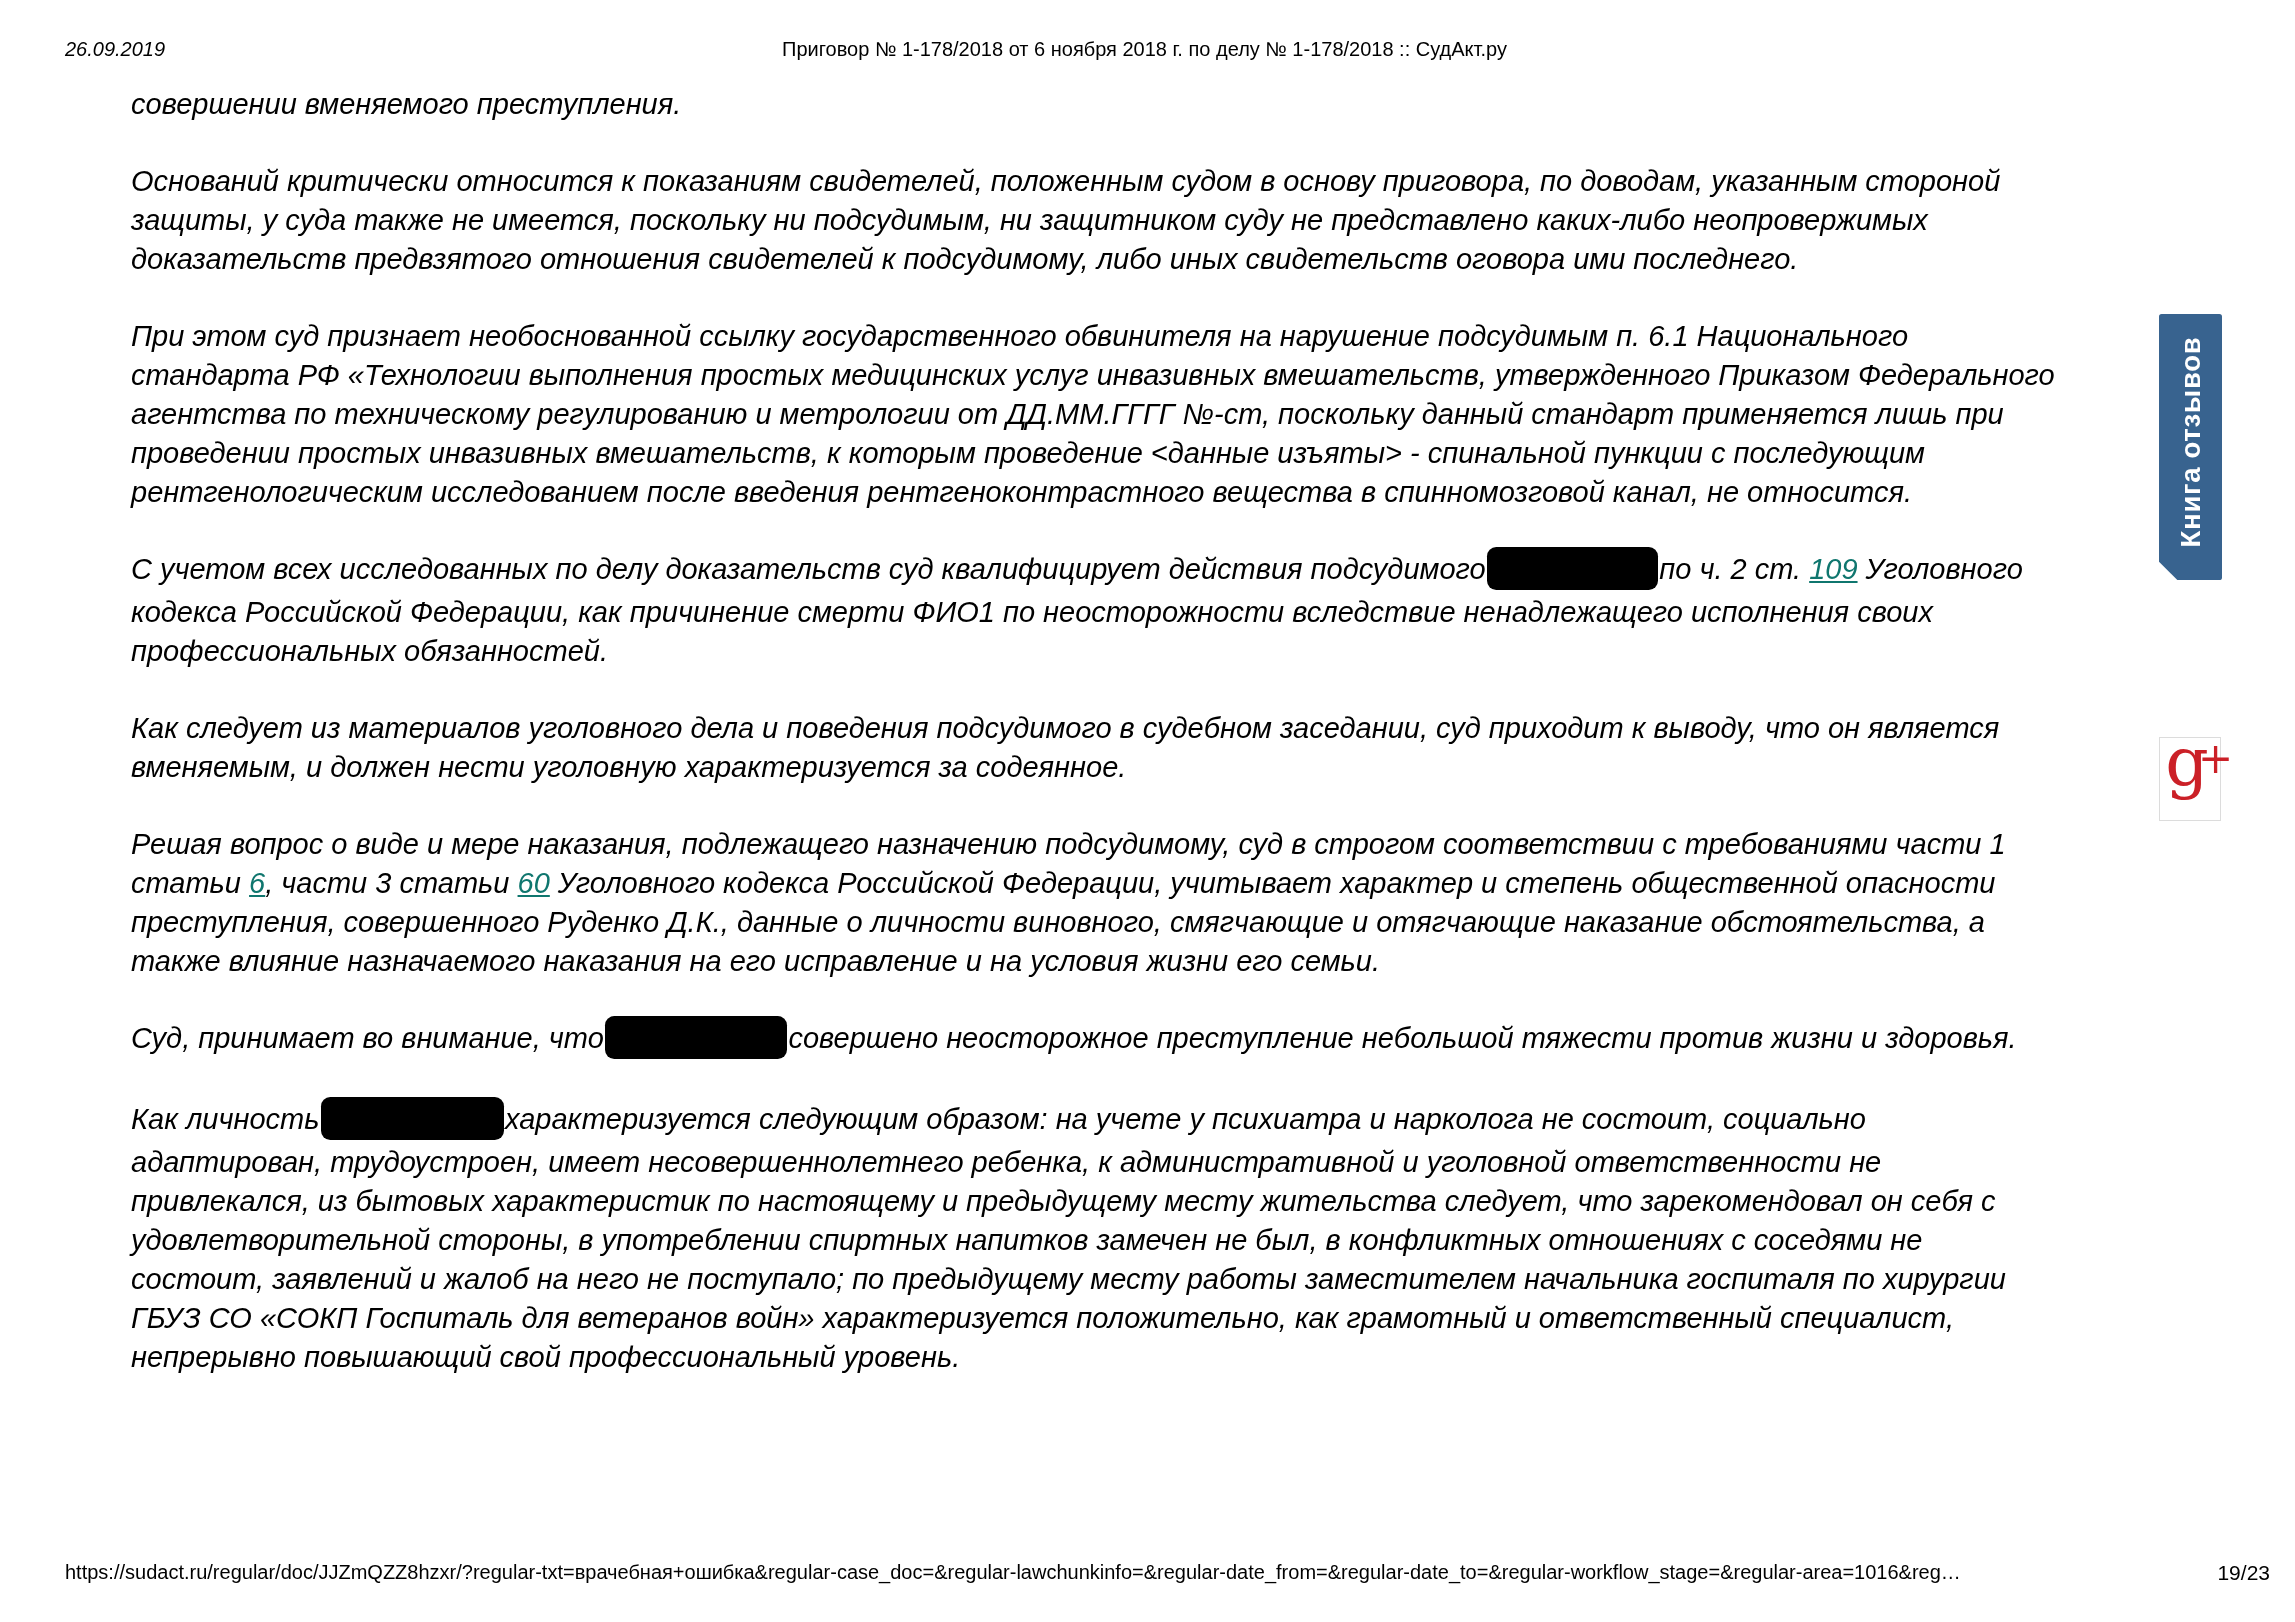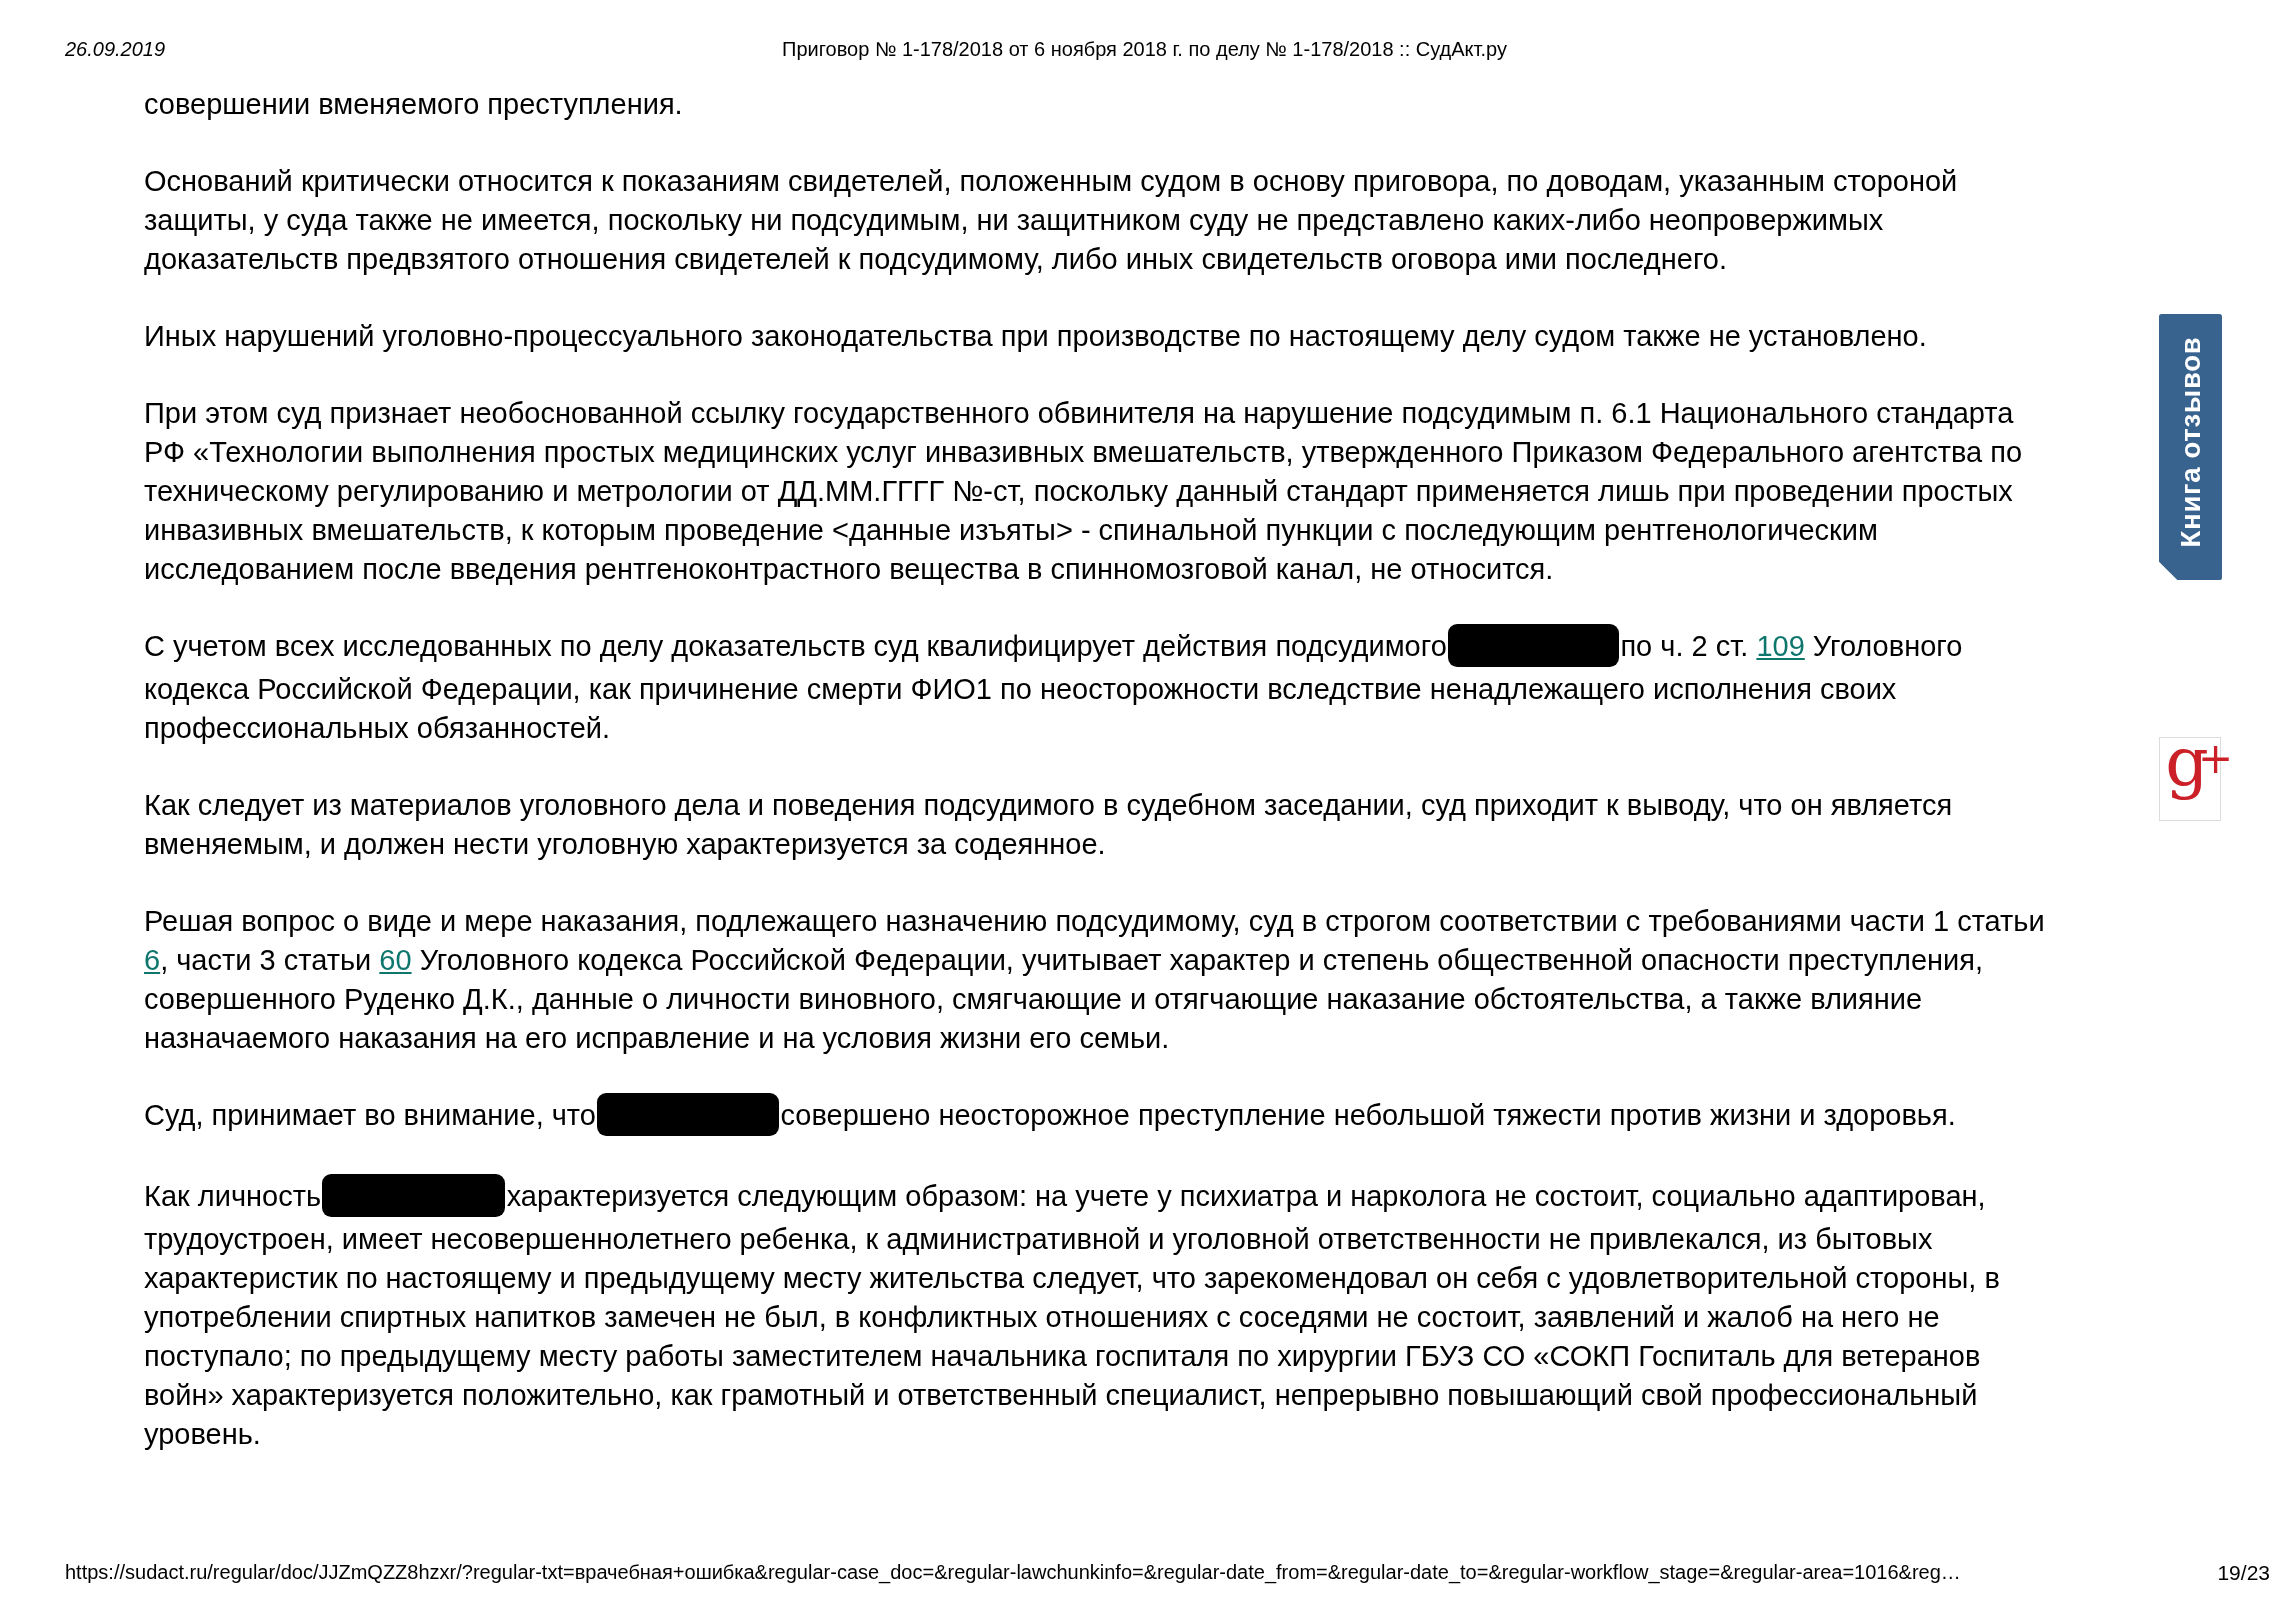--- a/index.html
+++ b/index.html
@@ -38,21 +38,22 @@
   
   .doc-body {
     position: absolute;
     left: 131px;
     top: 85px;
     width: 1927px;
     font-size: 29px;
     line-height: 39px;
   }
   .doc-body p {
-    margin: 0 0 38px 13px;
+    margin: 0 0 38px 0;
+    font-style: italic;
   }
   .redact {
     display: inline-block;
     vertical-align: middle;
     height: 43px;
     background: #000000;
     border-radius: 9.2px;
     position: relative;
     top: -2.6px;
     margin: 0 1.3px;
@@ -136,21 +137,20 @@
 </style>
 </head>
 <body>
 
 <div class="print-date">26.09.2019</div>
 <div class="print-title">Приговор № 1-178/2018 от 6 ноября 2018 г. по делу № 1-178/2018 :: СудАкт.ру</div>
 
 <div class="doc-body">
     <p><span>совершении вменяемого преступления.</span></p>
     <p><span>Оснований критически относится к показаниям свидетелей, положенным судом в основу приговора, по доводам, указанным стороной защиты, у суда также не имеется, поскольку ни подсудимым, ни защитником суду не представлено каких-либо неопровержимых доказательств предвзятого отношения свидетелей к подсудимому, либо иных свидетельств оговора ими последнего.</span></p>
-    <p><span>Иных нарушений уголовно-процессуального законодательства при производстве по настоящему делу судом также не установлено.</span></p>
     <p><span>При этом суд признает необоснованной ссылку государственного обвинителя на нарушение подсудимым п. 6.1 Национального стандарта РФ «Технологии выполнения простых медицинских услуг инвазивных вмешательств, утвержденного Приказом Федерального агентства по техническому регулированию и метрологии от ДД.ММ.ГГГГ №-ст, поскольку данный стандарт применяется лишь при проведении простых инвазивных вмешательств, к которым проведение &lt;данные изъяты&gt; - спинальной пункции с последующим рентгенологическим исследованием после введения рентгеноконтрастного вещества в спинномозговой канал, не относится.</span></p>
     <p><span>С учетом всех исследованных по делу доказательств суд квалифицирует действия подсудимого</span><span class="redact" style="width: 171px;"></span><span>по ч. 2 ст. </span><a class="law-link">109</a><span> Уголовного кодекса Российской Федерации, как причинение смерти ФИО1 по неосторожности вследствие ненадлежащего исполнения своих профессиональных обязанностей.</span></p>
     <p><span>Как следует из материалов уголовного дела и поведения подсудимого в судебном заседании, суд приходит к выводу, что он является вменяемым, и должен нести уголовную характеризуется за содеянное.</span></p>
     <p><span>Решая вопрос о виде и мере наказания, подлежащего назначению подсудимому, суд в строгом соответствии с требованиями части 1 статьи </span><a class="law-link">6</a><span>, части 3 статьи </span><a class="law-link">60</a><span> Уголовного кодекса Российской Федерации, учитывает характер и степень общественной опасности преступления, совершенного Руденко Д.К., данные о личности виновного, смягчающие и отягчающие наказание обстоятельства, а также влияние назначаемого наказания на его исправление и на условия жизни его семьи.</span></p>
     <p><span>Суд, принимает во внимание, что</span><span class="redact" style="width: 182px;"></span><span>совершено неосторожное преступление небольшой тяжести против жизни и здоровья.</span></p>
     <p><span>Как личность</span><span class="redact" style="width: 183px;"></span><span>характеризуется следующим образом: на учете у психиатра и нарколога не состоит, социально адаптирован, трудоустроен, имеет несовершеннолетнего ребенка, к административной и уголовной ответственности не привлекался, из бытовых характеристик по настоящему и предыдущему месту жительства следует, что зарекомендовал он себя с удовлетворительной стороны, в употреблении спиртных напитков замечен не был, в конфликтных отношениях с соседями не состоит, заявлений и жалоб на него не поступало; по предыдущему месту работы заместителем начальника госпиталя по хирургии ГБУЗ СО «СОКП Госпиталь для ветеранов войн» характеризуется положительно, как грамотный и ответственный специалист, непрерывно повышающий свой профессиональный уровень.</span></p>
   </div>
 
 <div class="feedback-tab">
   <span class="feedback-tab-label">Книга отзывов</span>

